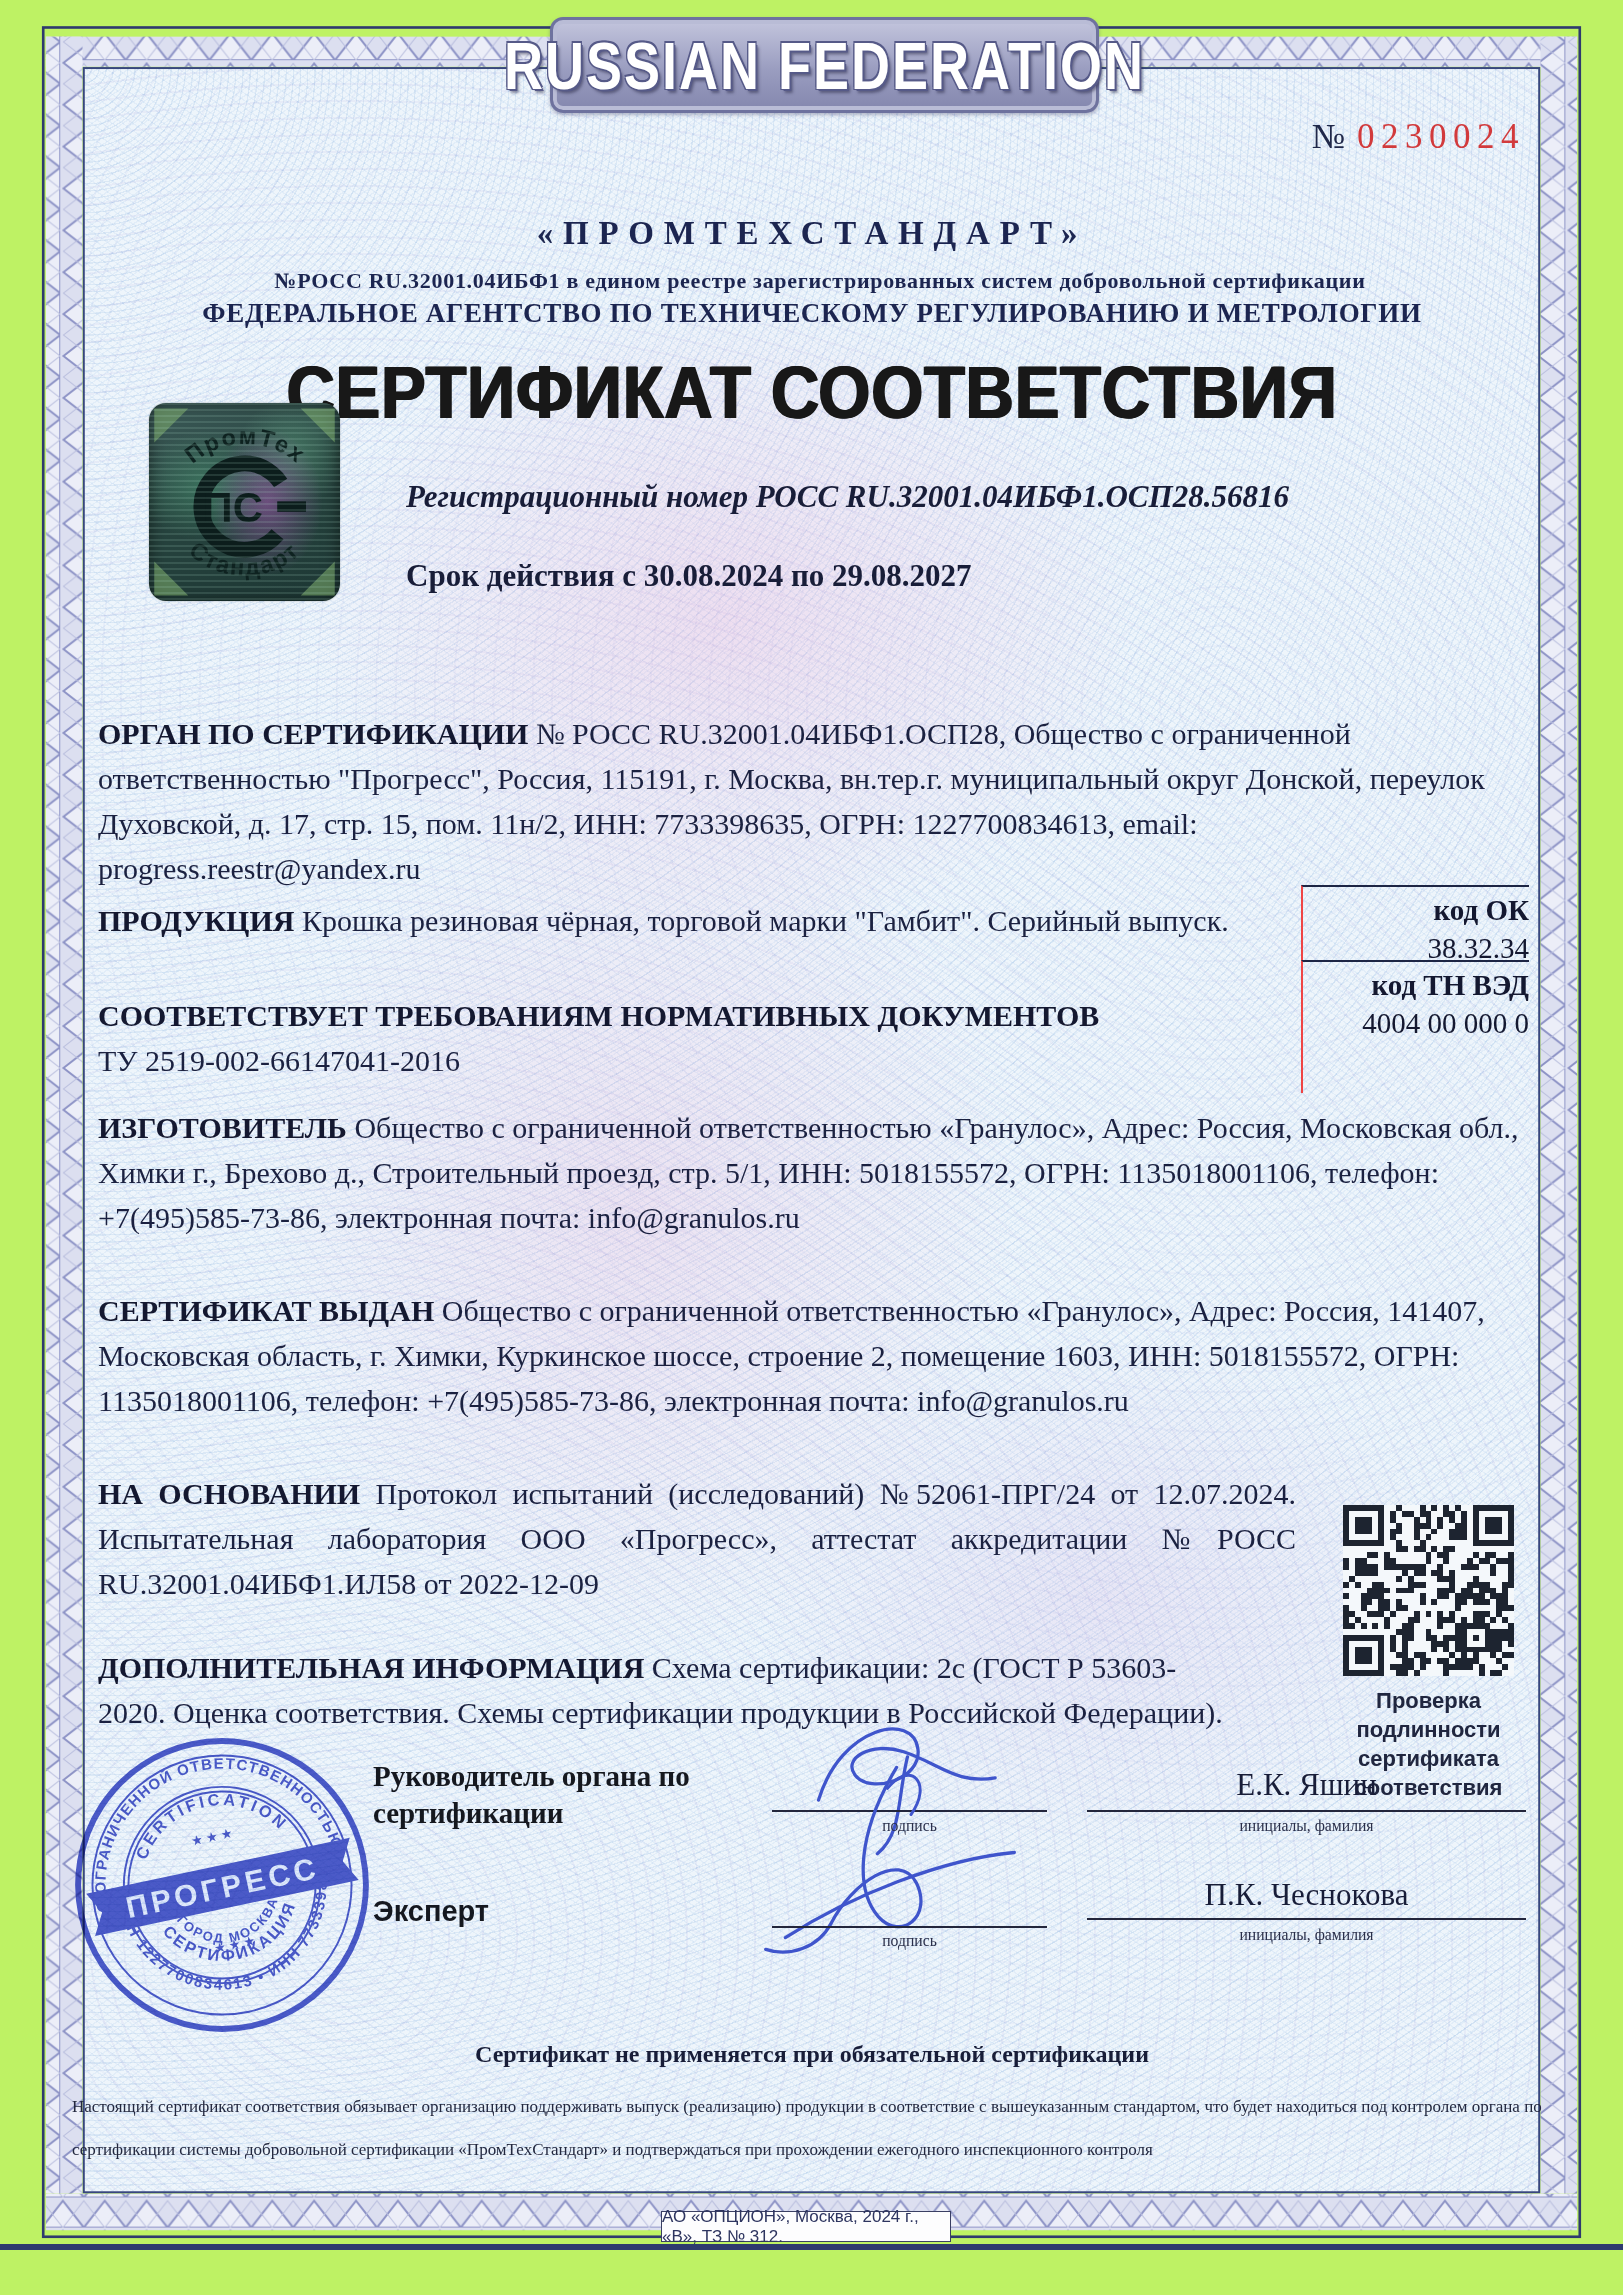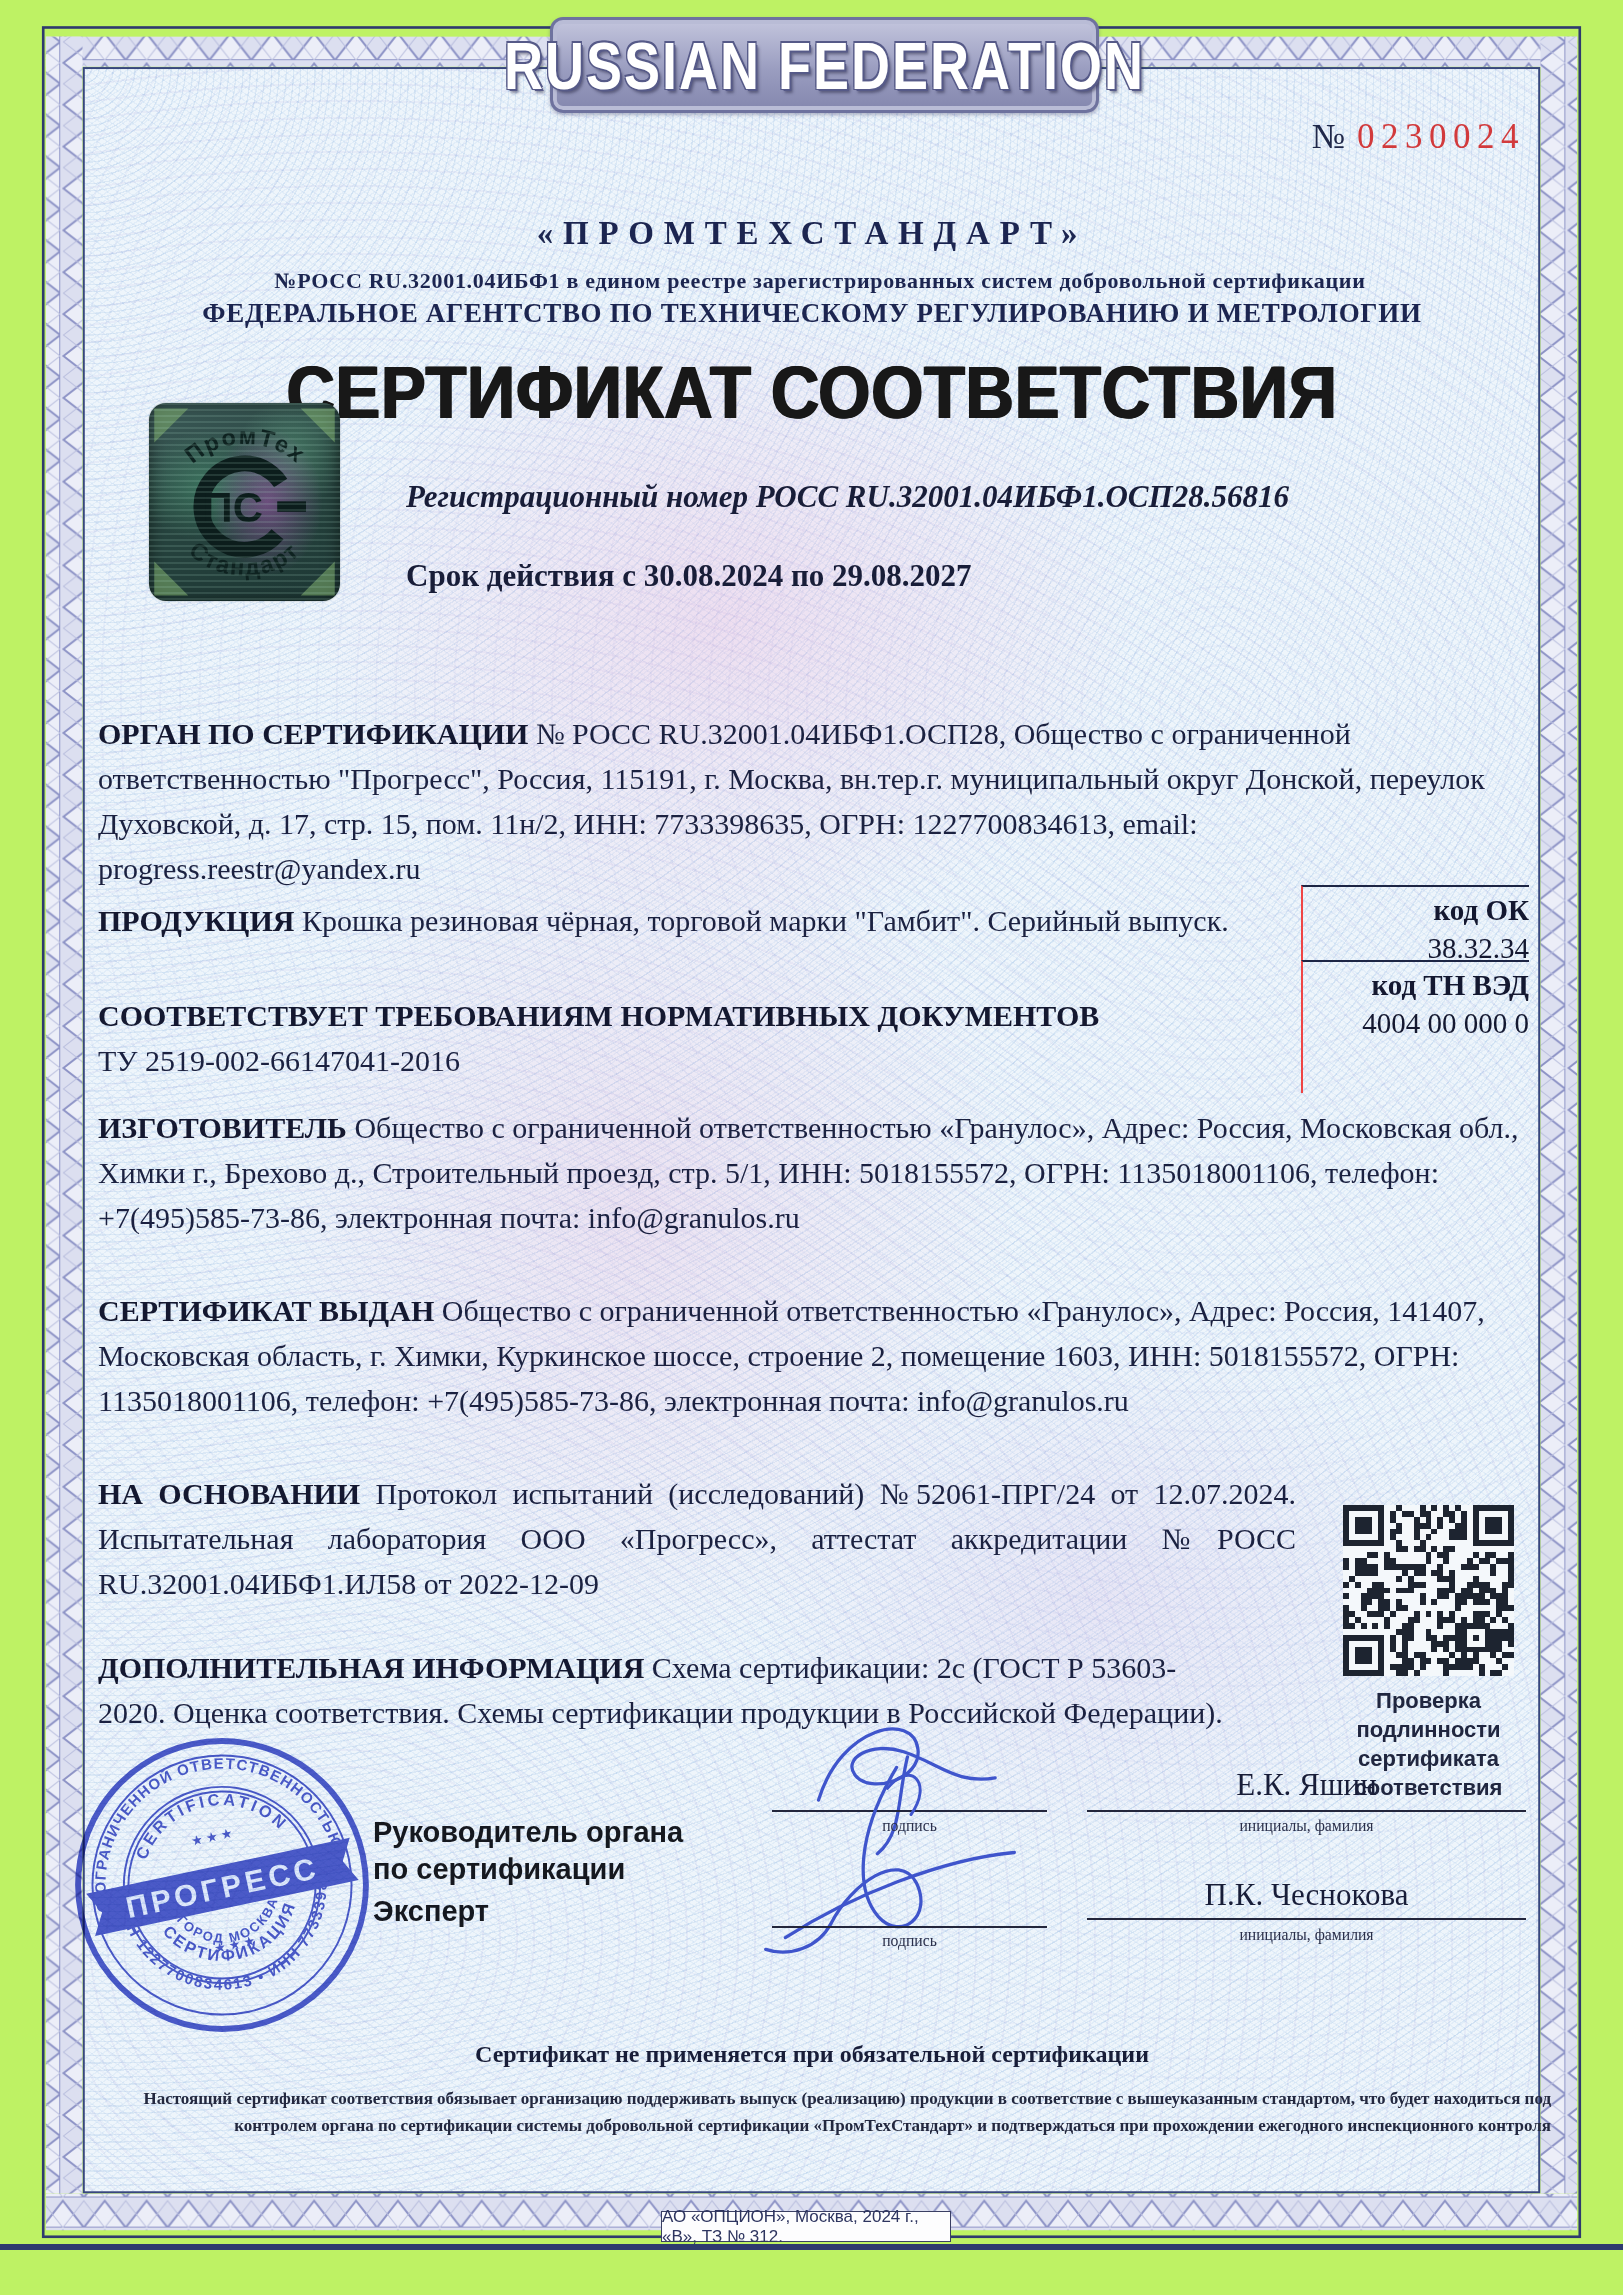--- a/index.html
+++ b/index.html
@@ -85,22 +85,22 @@
   .role{left:373px;width:327px;font-family:"Liberation Sans","DejaVu Sans",sans-serif;
         font-weight:bold;font-size:29px;line-height:37px;color:#15181f;}
   .sig-line{height:2px;background:#23263c;}
   .small-cap{font-size:15.7px;color:#2a2f4a;text-align:center;}
   .sig-name{font-size:31px;color:#181d38;text-align:center;}
   
   #stamp{left:65px;top:1728px;width:314px;height:314px;transform:rotate(-12deg);
          opacity:.88;mix-blend-mode:multiply;}
   
   #note-line{top:2041px;font-size:24px;font-weight:bold;color:#181d38;}
-  #fine-print{left:72px;top:2085px;width:1479px;text-align:right;
-      font-size:17px;line-height:27px;font-weight:bold;color:#23283f;}
+  #fine-print{left:72px;top:2085px;width:1479px;text-align:left;
+      font-size:17px;line-height:43px;font-weight:normal;color:#23283f;}
   #imprint{left:661px;top:2211px;width:288px;height:29px;background:#fdfdfe;
       border:1.3px solid #3a3f63;display:flex;align-items:center;justify-content:center;
       font-family:"Liberation Sans","DejaVu Sans",sans-serif;font-size:17px;color:#2e3560;}
   #bottom-rule{left:0;top:2244px;width:1623px;height:5.9px;background:#2e3a6e;}
 </style>
 </head>
 <body>
 
 <div id="page">
 
@@ -505,21 +505,21 @@
         <rect x="0" y="22" width="7" height="7" fill="#1d2430"></rect>
         <rect x="1" y="23" width="5" height="5" fill="#f4f8fb"></rect>
         <rect x="2" y="24" width="3" height="3" fill="#1d2430"></rect>
         <rect x="20" y="20" width="5" height="5" fill="#1d2430"></rect>
         <rect x="21" y="21" width="3" height="3" fill="#f4f8fb"></rect>
         <rect x="22" y="22" width="1" height="1" fill="#1d2430"></rect>
       </svg>
   </div>
   <div id="qr-caption" class="abs">Проверка подлинности сертификата соответствия</div>
 
-  <div class="abs role" style="top:1814px;">Руководитель органа по сертификации</div>
+  <div class="abs role" style="top:1758px;font-family:Liberation Serif, serif;">Руководитель органа по сертификации</div>
   <svg class="abs" style="left:779px;top:1702px;" width="236" height="157" viewBox="0 0 360 240">
     <path d="M60 150 C95 35 205 15 212 72 C218 118 140 142 116 112 C96 86 140 60 190 76 C245 94 270 126 330 116" fill="none" stroke="#3f55cc" stroke-width="5" stroke-linecap="round"></path>
     <path d="M196 84 C180 150 188 200 150 232" fill="none" stroke="#3f55cc" stroke-width="5" stroke-linecap="round"></path>
   </svg>
   <div class="abs sig-line" style="left:772px;top:1810px;width:275px;"></div>
   <div class="abs small-cap" style="left:772px;top:1817px;width:275px;">подпись</div>
   <div class="abs sig-name" style="left:1087px;top:1767px;width:439px;">Е.К. Яшин</div>
   <div class="abs sig-line" style="left:1087px;top:1810px;width:439px;"></div>
   <div class="abs small-cap" style="left:1087px;top:1817px;width:439px;">инициалы, фамилия</div>
 

